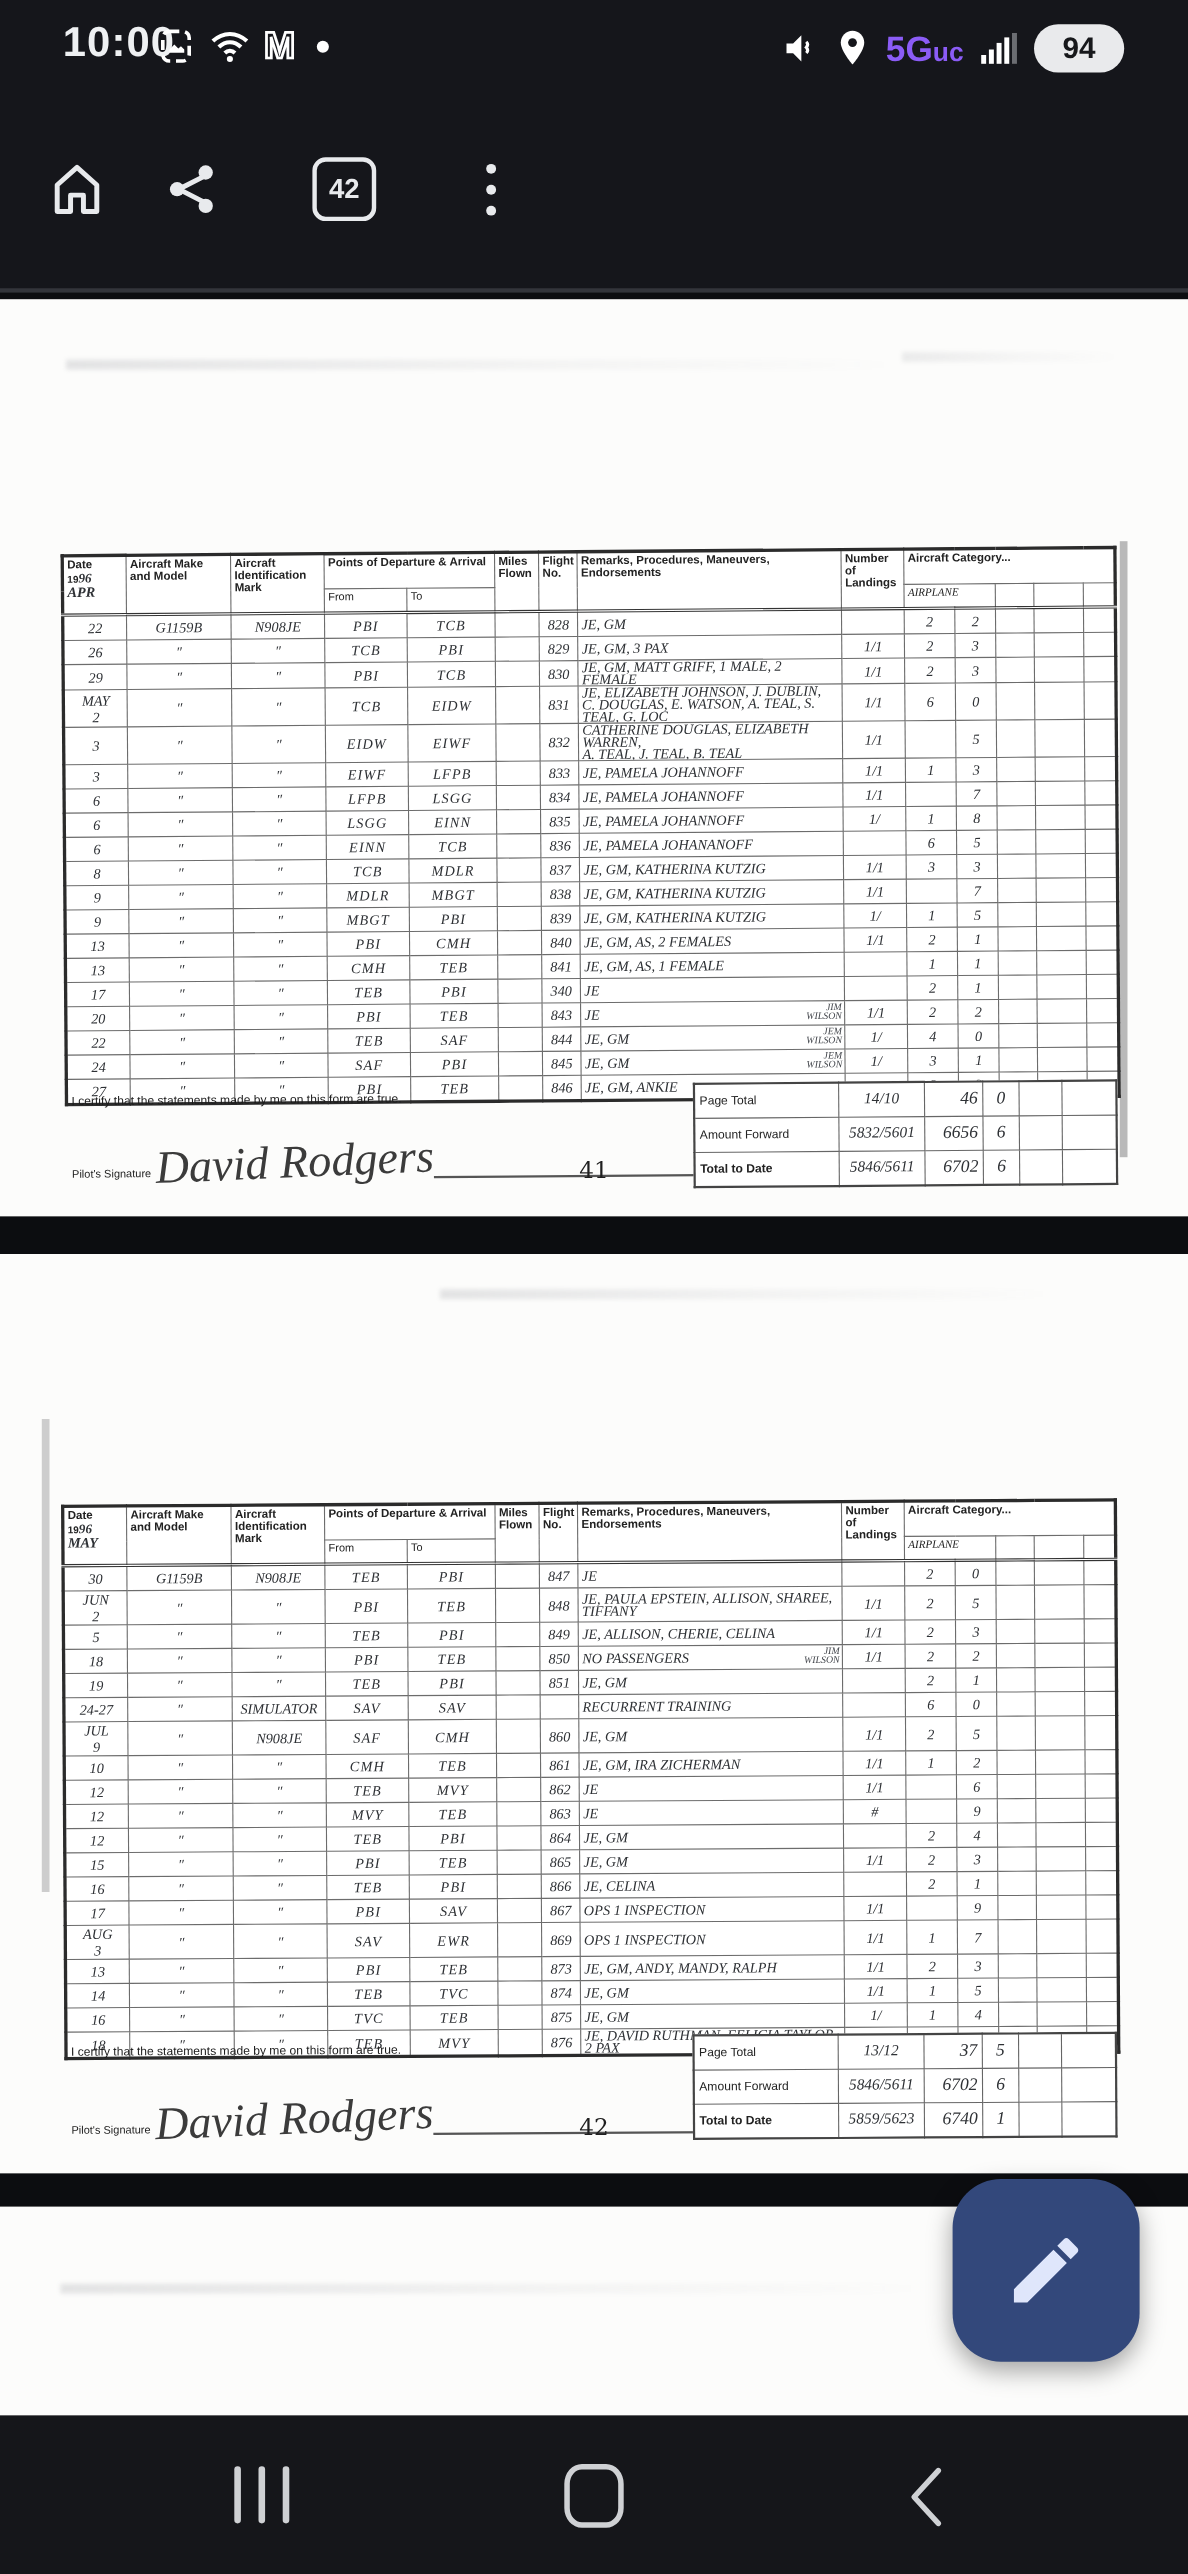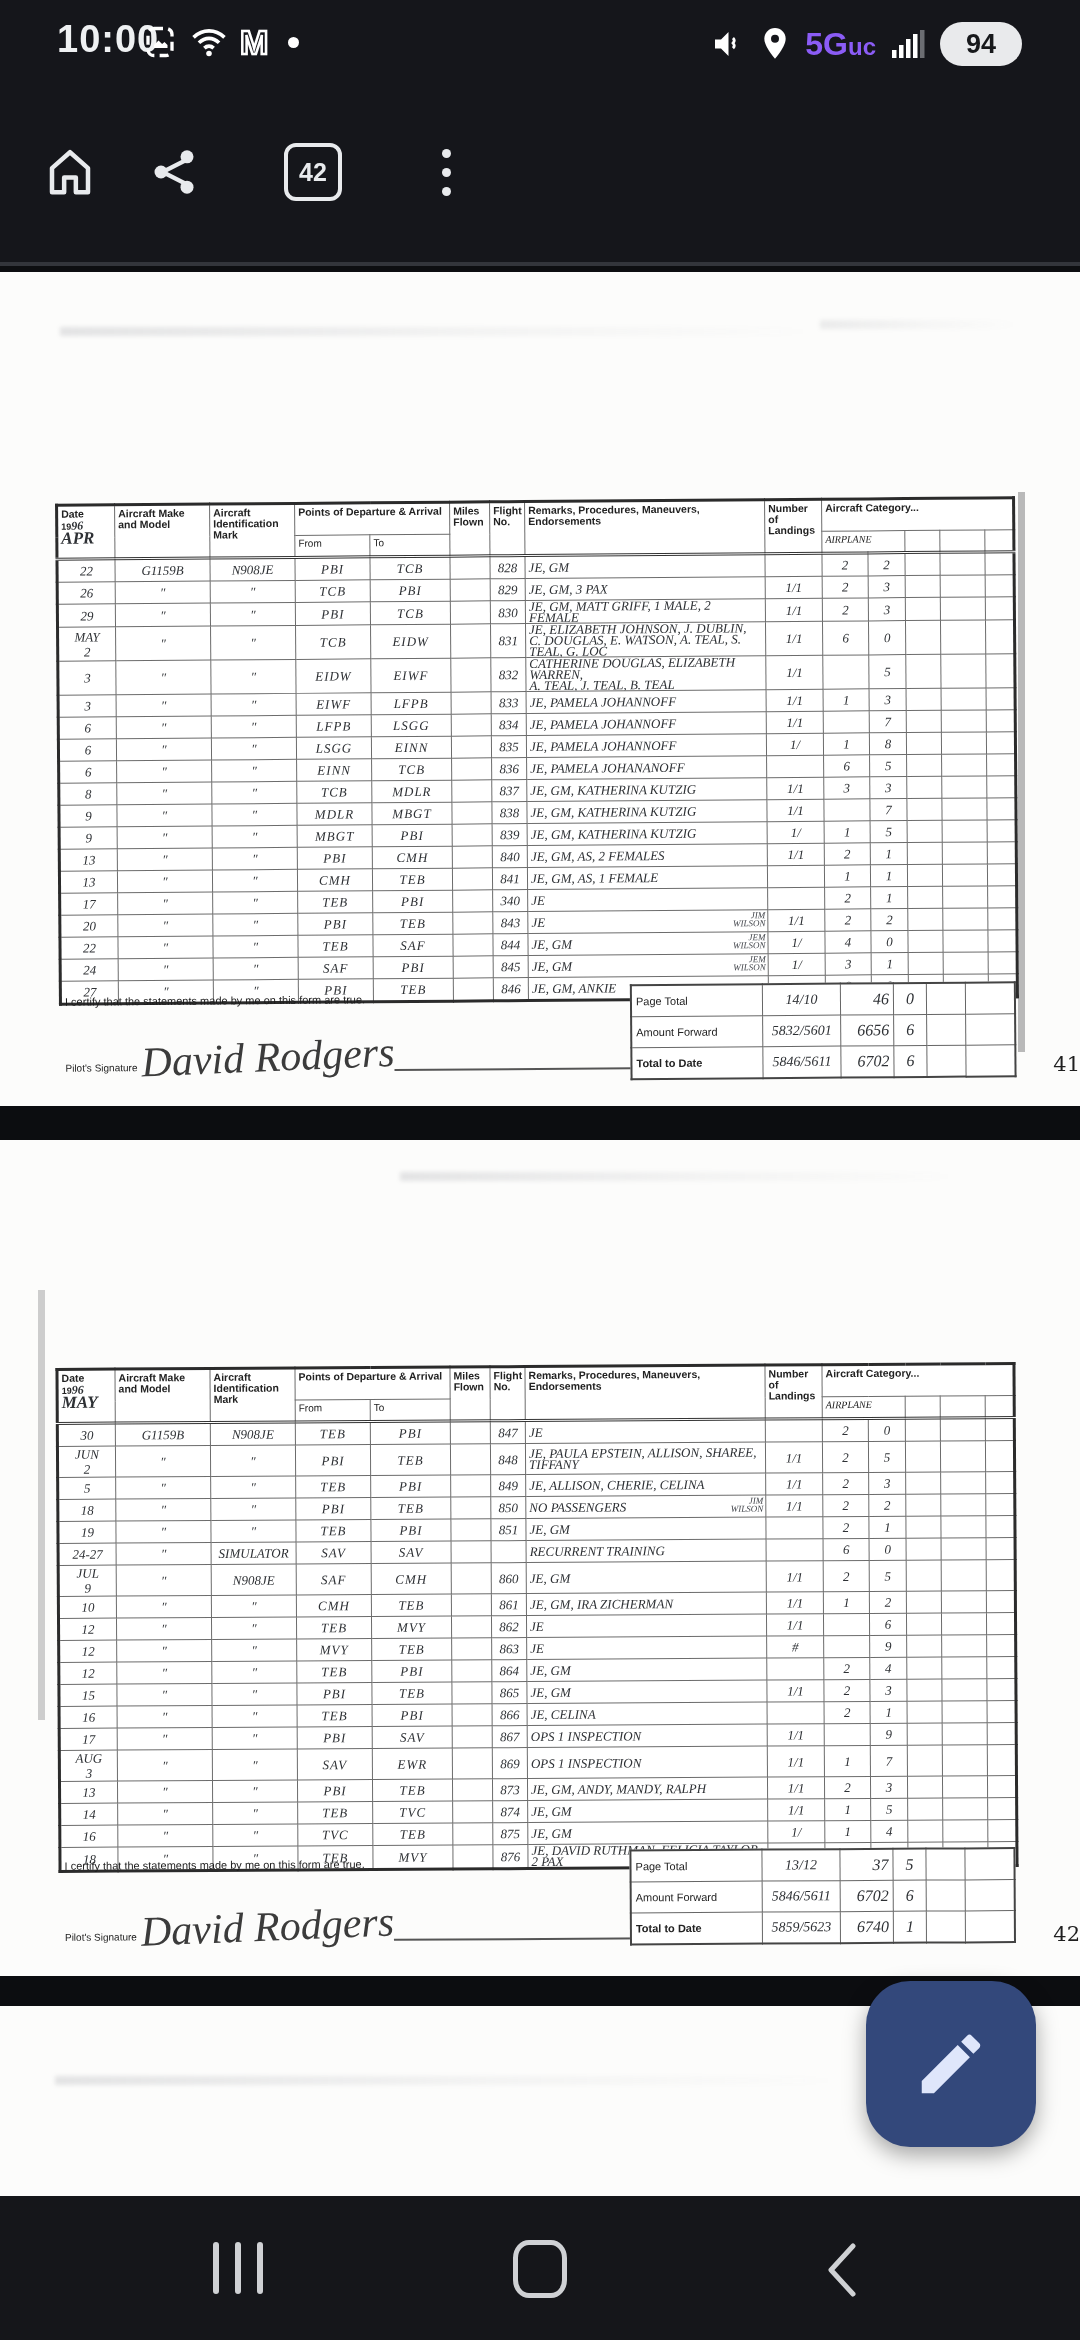--- a/index.html
+++ b/index.html
@@ -65,38 +65,38 @@
   td.hw-cell{font-family:cursive;font-style:italic;color:#2e3135;font-size:17px;text-align:center;white-space:pre-line;line-height:15px;}
   td.d-date{font-size:16px;}
   td.d-code{font-size:17px;letter-spacing:1px;}
   td.d-flight{font-size:13px;}
   td.d-remarks{text-align:left;font-size:12px;line-height:11px;position:relative;}
   td .note{position:absolute;right:2px;top:1px;font-size:9px;line-height:8px;text-align:right;white-space:pre-line;color:#45484e;}
   td.d-land{font-size:15px;}
   td.d-num{font-size:16px;}
   .th-year{font-size:9px;margin-top:1px;}
   .th-year .hw{font-size:12px;}
-  .th-month{font-size:17px;line-height:12px;}
+  .th-month{font-size:13px;line-height:12px;}
   .cat-hw{font-size:13px;height:16px;margin-left:41px;}
 
   
   .certify{position:absolute;left:6px;font-size:11px;color:#1c1c1c;}
   .sig-row{position:absolute;left:6px;display:flex;align-items:flex-end;}
   .sig-label{font-size:10px;color:#1c1c1c;margin-right:4px;}
   .signature{font-family:cursive;font-style:italic;font-size:42px;color:#3b3b3b;transform:rotate(-2deg);line-height:30px;}
   .sig-line{width:300px;border-bottom:2px solid #555;}
   .totals{position:absolute;right:0;border:2px solid #444;border-collapse:collapse;background:#fff;}
   .totals td{border:1px solid #666;font-size:11px;color:#222;padding:0 4px;height:30px;}
   .totals td.t-label{width:122px;}
   .totals td.t-land{width:69px;font-family:cursive;font-style:italic;font-size:14px;text-align:center;color:#2e3135;}
   .totals td.t-hours{width:44px;font-family:cursive;font-style:italic;font-size:16px;text-align:right;color:#2e3135;}
   .totals td.t-tenths{width:24px;font-family:cursive;font-style:italic;font-size:16px;text-align:center;color:#2e3135;}
   .totals td.t-x1{width:30px;} .totals td.t-x2{width:40px;}
   .totals tr.bold td.t-label{font-weight:bold;}
-  .pagenum{position:absolute;left:0;width:1080px;text-align:right;font-family:"DejaVu Serif",serif;font-size:21px;color:#1f1f1f;}
+  .pagenum{position:absolute;left:0;width:1080px;text-align:center;font-family:"DejaVu Serif",serif;font-size:21px;color:#1f1f1f;}
 
   
   .fab{position:absolute;left:866px;top:1715px;width:170px;height:166px;border-radius:44px;background:#33487b;
        display:flex;align-items:center;justify-content:center;box-shadow:0 8px 22px rgba(0,0,0,.35);}
 
   
   .navbar{position:absolute;left:0;top:2196px;width:1080px;height:144px;background:#15161a;}
   .nav-recents{position:absolute;left:213px;top:46px;display:flex;gap:16px;}
   .nav-recents i{width:6px;height:52px;background:#cfd1d4;border-radius:3px;}
   .nav-home{position:absolute;left:513px;top:44px;width:44px;height:48px;border:5px solid #cfd1d4;border-radius:16px/18px;}

